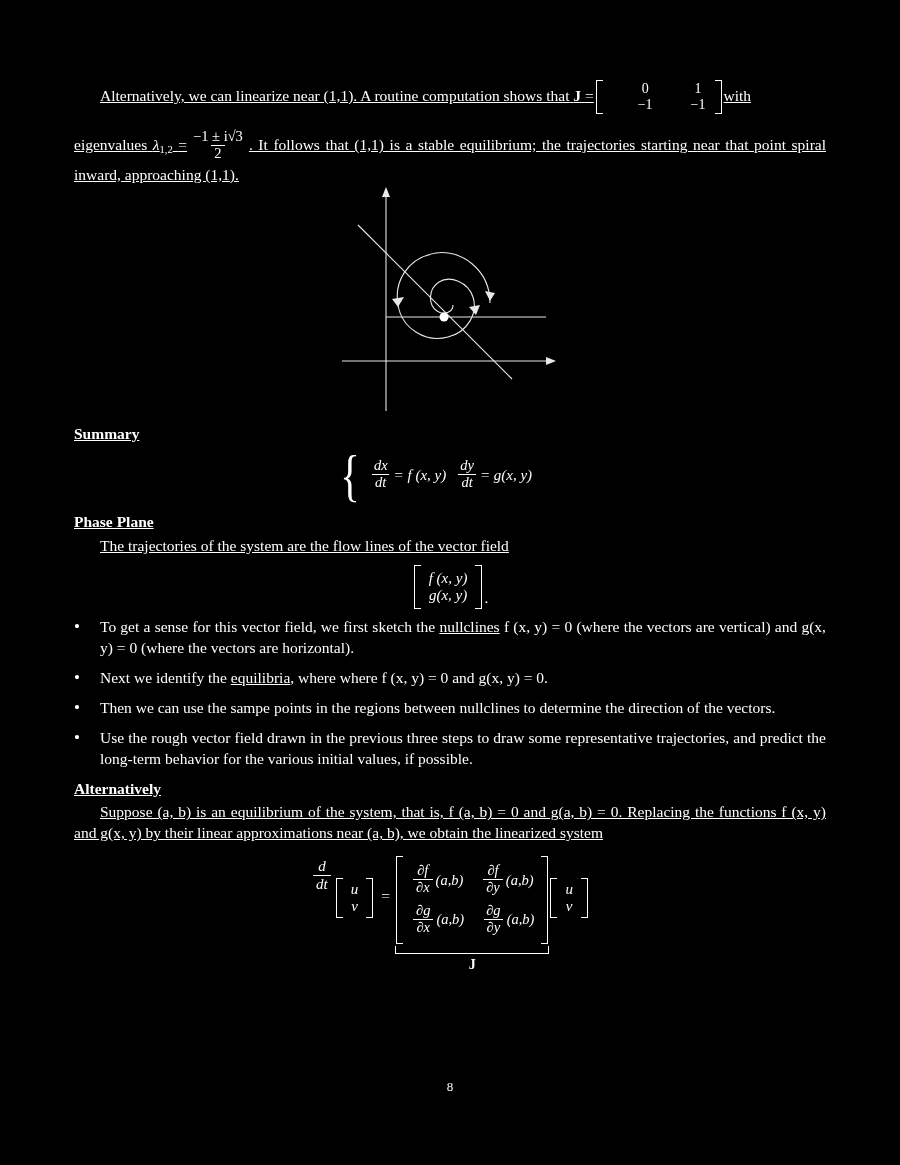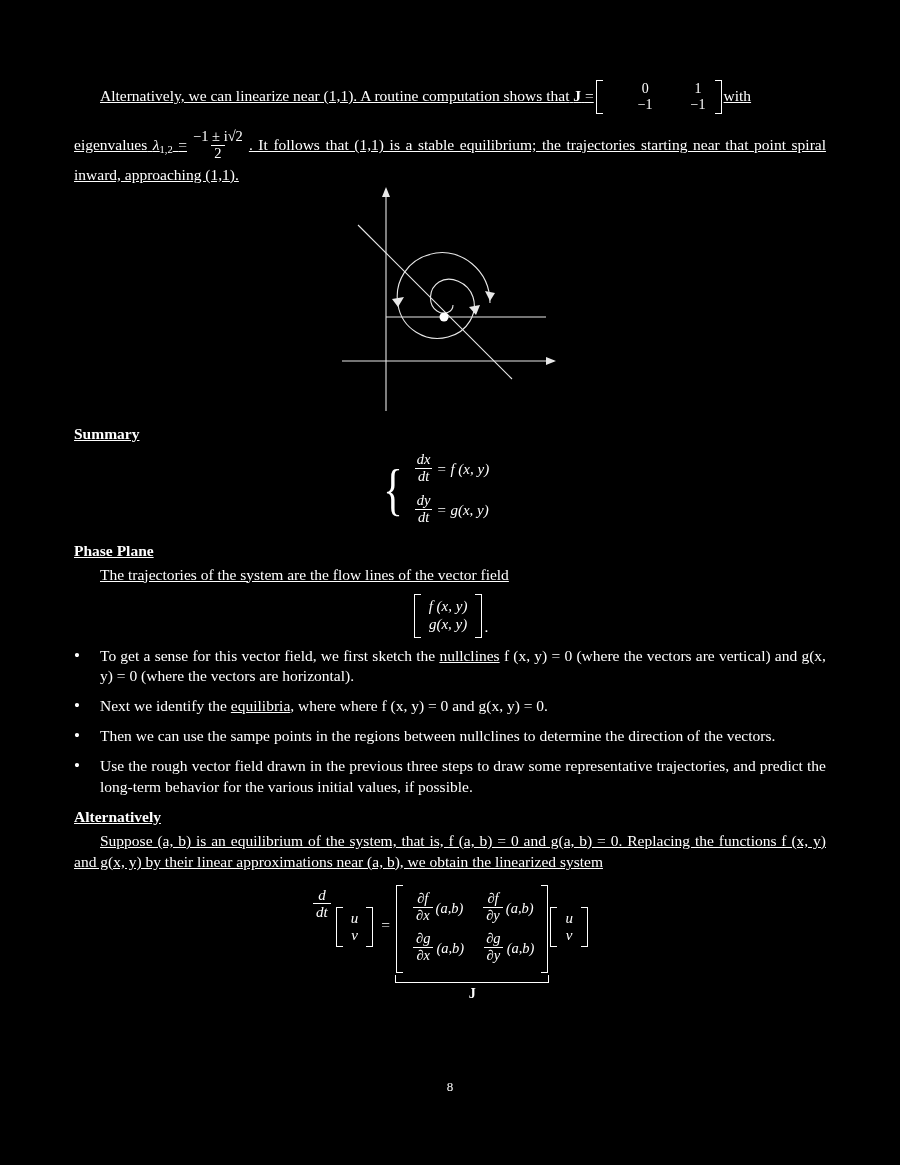--- a/index.html
+++ b/index.html
@@ -119,21 +119,21 @@
     align-items: center;
   }
   .brace {
     font-size: 58px;
     line-height: 0.78;
     font-family: "Liberation Serif", serif;
     transform: scaleX(0.7);
   }
   .system-rows {
     display: inline-flex;
-    flex-direction: column;
+    flex-direction: row;
     gap: 8px;
     padding: 0 4px;
   }
   .eqrow {
     display: inline-flex;
     align-items: center;
     font-size: 15px;
   }
 
   ul.bullets {
@@ -228,21 +228,21 @@
             <span>−1</span>
           </span>
           <span class="brk brk-r"></span>
         </span><span>with</span>
     </p>
 
     <p class="para tight" style="margin-top:16px;">
       <span>eigenvalues</span>
       <span class="it">λ</span><span class="sub">1,2</span>
       <span>=</span><span class="frac">
-          <span class="num">−1 ± i√2</span>
+          <span class="num">−1 ± i√3</span>
           <span class="den">2</span>
         </span><span>. It follows that (1,1) is a stable equilibrium; the trajectories starting near that point spiral inward, approaching (1,1).</span>
     </p>
   </div>
 
   <div class="figure-wrap">
     <svg width="220" height="228" viewBox="0 0 220 228">
       <g stroke="#e8e8e8" fill="none" stroke-width="1.1">
 
         <line x1="46" y1="6" x2="46" y2="228"></line>

